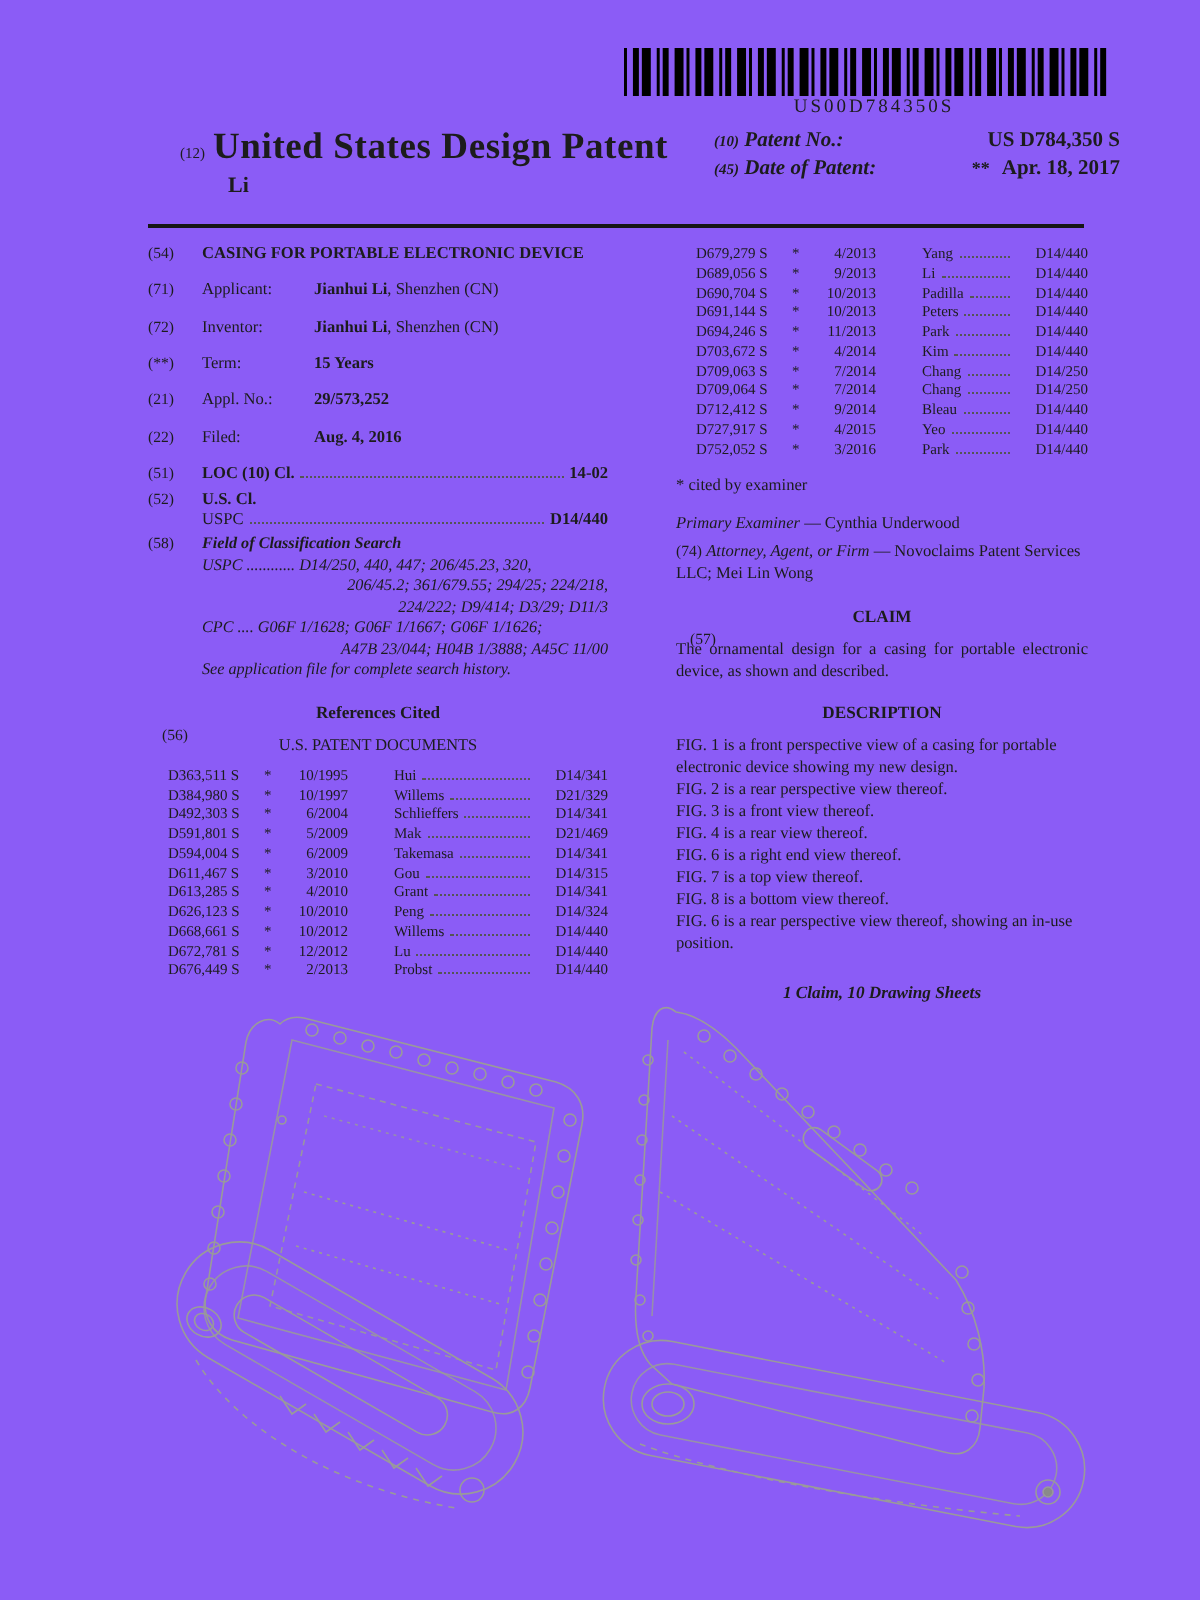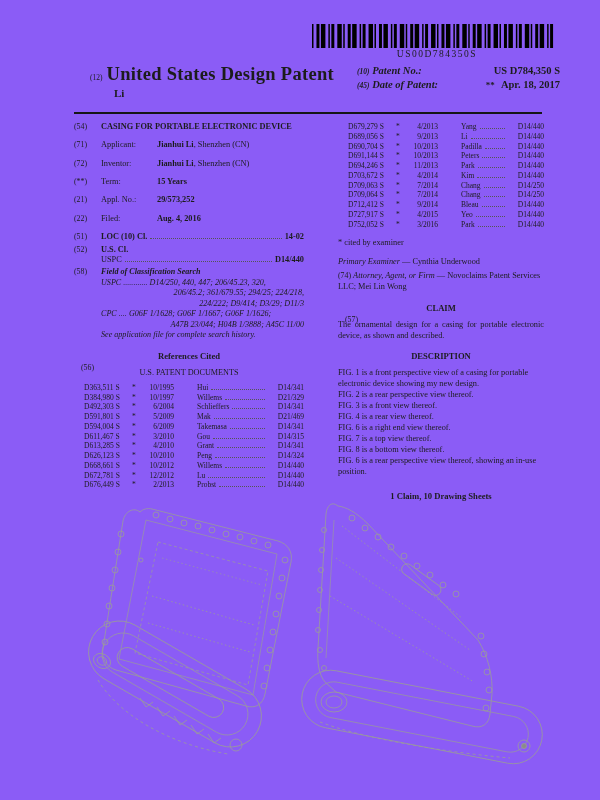--- a/index.html
+++ b/index.html
@@ -41,21 +41,21 @@
   .ref-row{display:flex;align-items:baseline;font-size:7.5px;line-height:1.3;padding-left:10px;}
   .r-no{width:48px;flex:none;}
   .r-star{width:10px;flex:none;}
   .r-date{width:32px;flex:none;text-align:right;margin-right:23px;}
   .r-name{flex:none;}
   .r-cls{flex:none;width:36px;text-align:right;}
   .note{font-size:8.3px;margin:9px 0 10px;}
   .exm{font-size:8.3px;line-height:1.3;margin-bottom:3px;}
   .claim-txt,.fig-line{font-size:8.3px;line-height:1.32;text-align:justify;}
   .fig-line{text-align:left;}
-  .sheets{font-size:8.6px;font-weight:bold;text-align:center;margin-top:13px;}
+  .sheets{font-size:8.6px;font-weight:bold;text-align:center;margin-top:13px;font-style:italic;}
   
   .drawings{position:absolute;top:498px;left:0;width:600px;height:300px;}
   .drawings svg{display:block;width:600px;height:300px;}
 </style>
 </head>
 <body>
 
 <div class="page">
 
   <div class="barcode-wrap">

